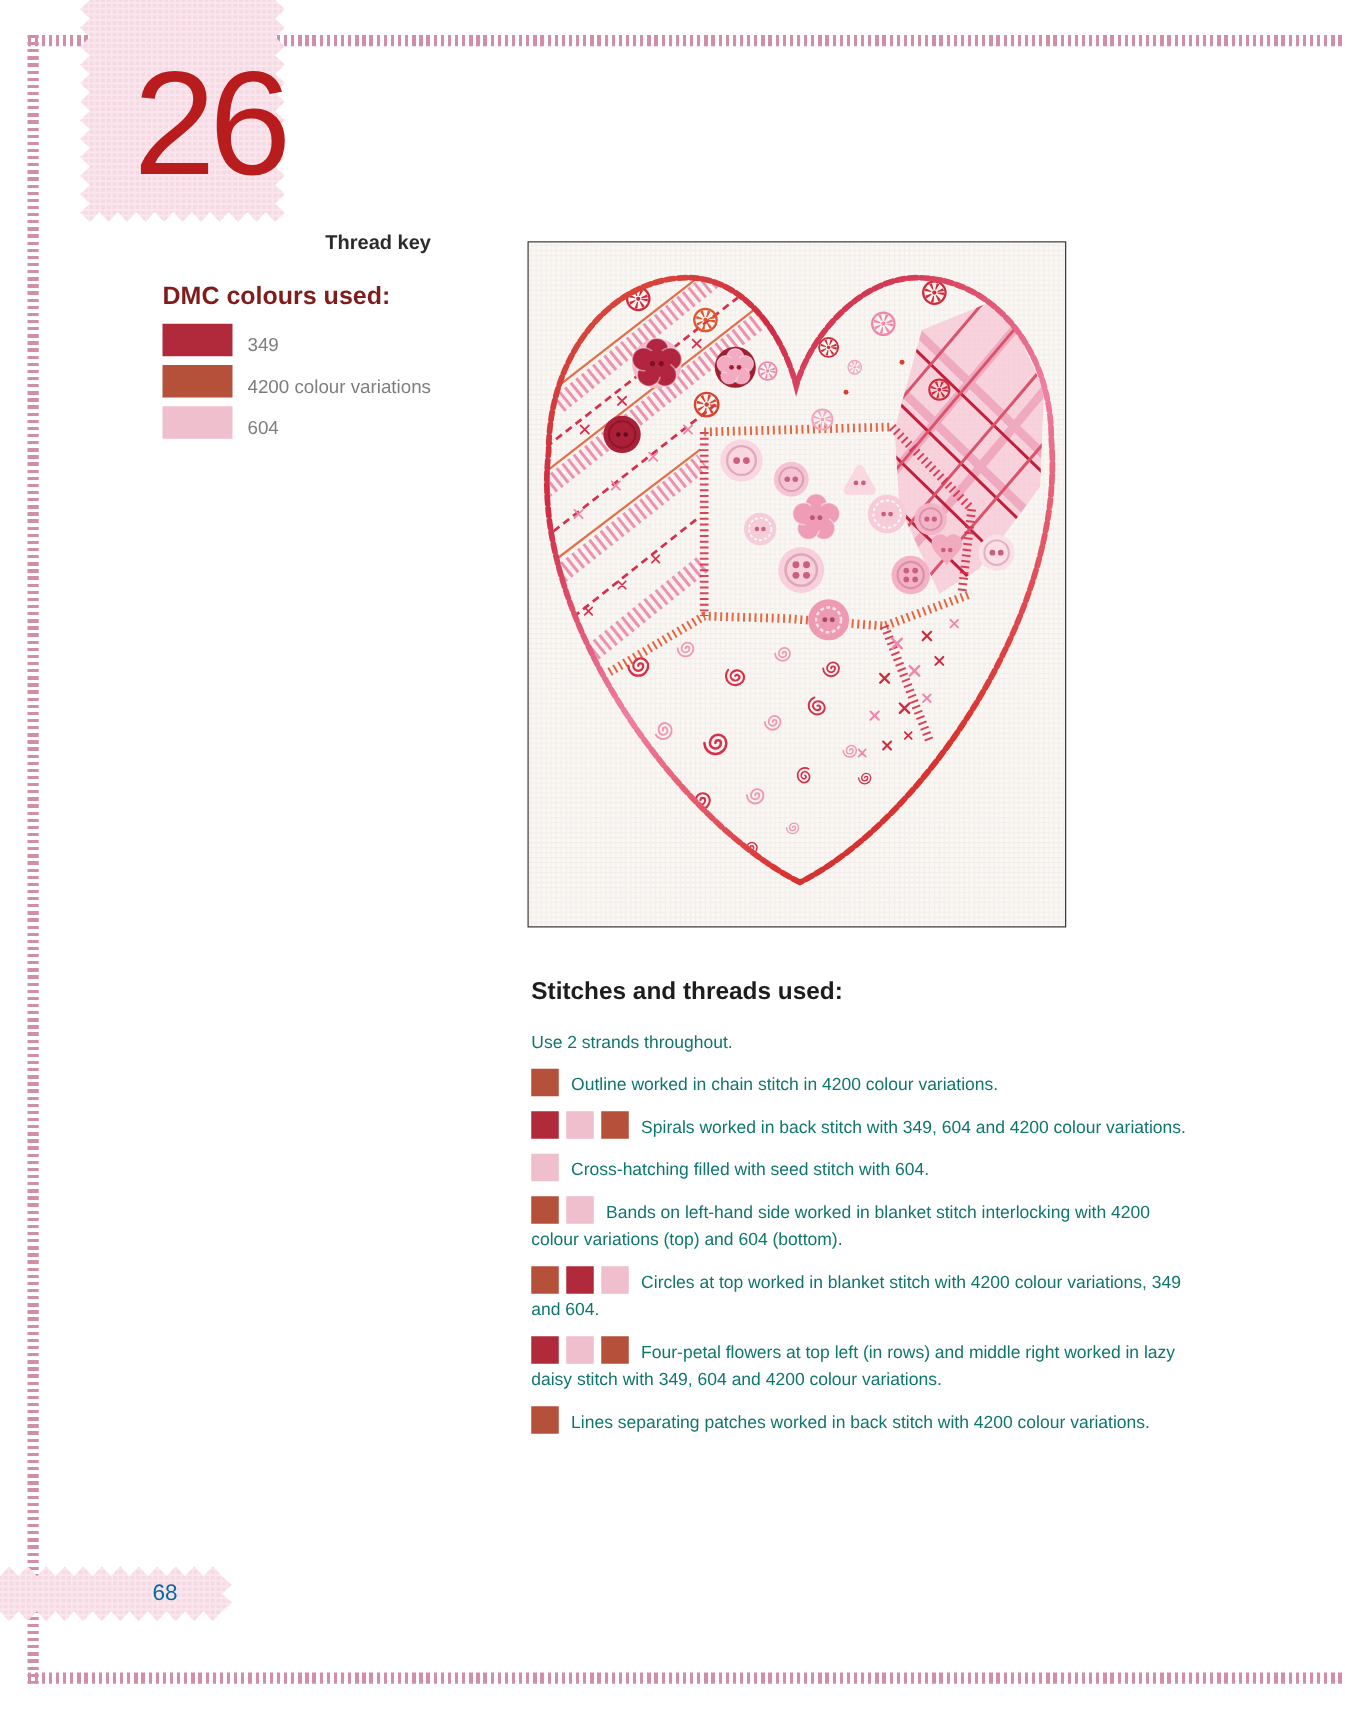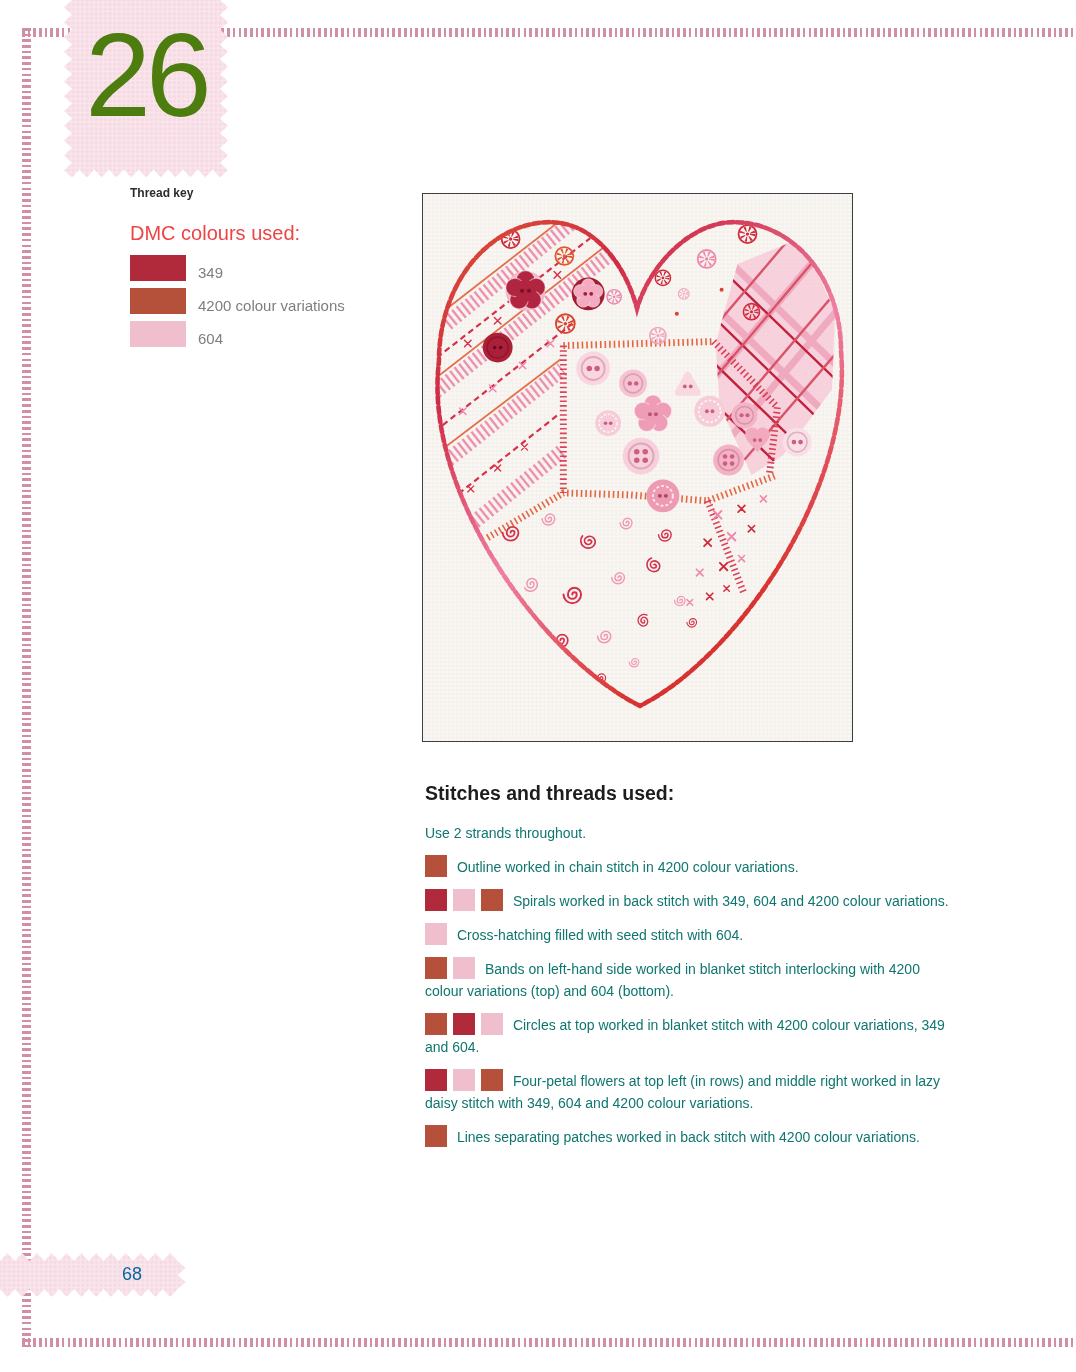--- a/index.html
+++ b/index.html
@@ -10,26 +10,26 @@
   
   .b-top{position:absolute;left:22px;top:28px;width:1054px;height:9px;
     background:repeating-linear-gradient(90deg,#d18fa6 0 2.6px,rgba(255,255,255,0) 2.6px 5.7px);}
   .b-left{position:absolute;left:22px;top:28px;width:9px;height:1319px;
     background:repeating-linear-gradient(180deg,#d18fa6 0 2.6px,rgba(255,255,255,0) 2.6px 5.7px);}
   .b-bottom{position:absolute;left:22px;top:1338px;width:1054px;height:9px;
     background:repeating-linear-gradient(90deg,#d18fa6 0 2.6px,rgba(255,255,255,0) 2.6px 5.7px);}
   
   .chapter-swatch{position:absolute;left:64px;top:0;width:164px;height:178px;z-index:2;}
   .chapter-swatch svg{position:absolute;left:0;top:0;}
-  .chapter-num{position:absolute;left:0;top:16px;width:164px;text-align:center;
-    font-size:118px;font-weight:400;letter-spacing:-5px;color:#4d7c0f;line-height:1;}
+  .chapter-num{position:absolute;left:0;top:40px;width:164px;text-align:right;
+    font-size:118px;font-weight:400;letter-spacing:-5px;color:#b91c1c;line-height:1;}
   
   .thread-key{position:absolute;left:130px;top:186px;}
-  .tk-title{font-size:12px;font-weight:700;color:#2b2b2d;margin:0 0 22px;}
-  .tk-sub{font-size:20px;font-weight:400;color:#ef4444;margin:0 0 10px;}
+  .tk-title{font-size:16px;font-weight:700;color:#2b2b2d;margin:0 0 22px;text-align:right;}
+  .tk-sub{font-size:20px;font-weight:700;color:#7f1d1d;margin:0 0 10px;}
   .tk-row{display:flex;align-items:flex-end;margin:0 0 7px;}
   .tk-sw{width:56px;height:26px;display:inline-block;flex:0 0 auto;}
   .tk-label{font-size:15px;color:#7d7e81;margin-left:12px;}
   
   .photo{position:absolute;left:422px;top:193px;width:431px;height:549px;
     border:1.5px solid #3d3d3f;box-sizing:border-box;background:#faf8f5;margin:0;}
   .photo svg{display:block;width:100%;height:100%;}
   
   .bb{fill:currentColor}
   .br{fill:none;stroke:rgba(150,60,85,.28);stroke-width:1.1}

